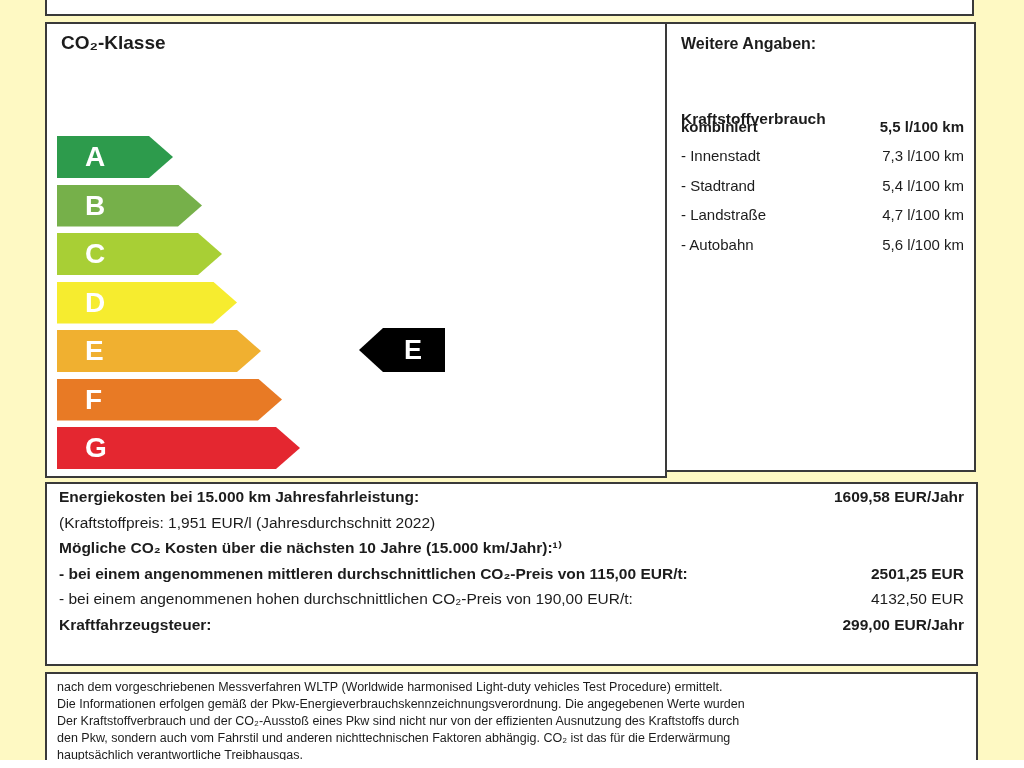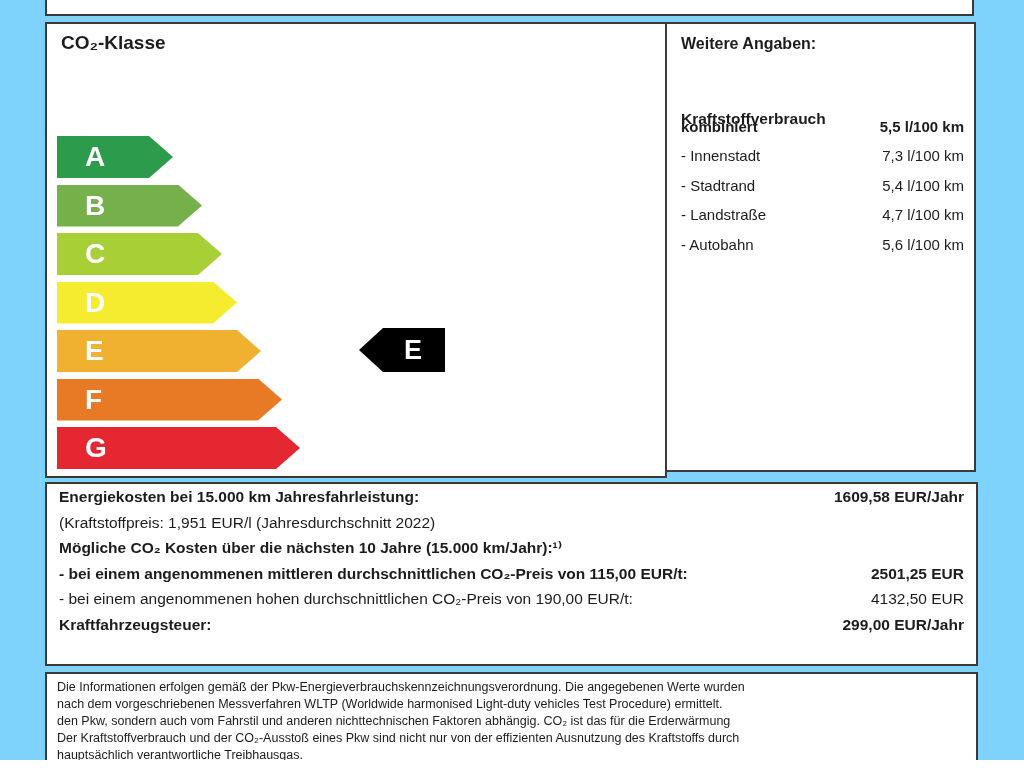--- a/index.html
+++ b/index.html
@@ -1,21 +1,21 @@
 <!DOCTYPE html>
 <html lang="de"><head>
 <meta charset="utf-8">
 <style>
   html,body{margin:0;padding:0;}
   body{
     width:1024px;height:768px;overflow:hidden;background:#ffffff;
     font-family:"Liberation Sans","DejaVu Sans",sans-serif;color:#1c1c1c;
     -webkit-font-smoothing:antialiased;
   }
-  .page{position:relative;width:1024px;height:760px;background:#7dd3fc;overflow:hidden;}
+  .page{position:relative;width:1024px;height:760px;background:#fef9c3;overflow:hidden;}
   .box{position:absolute;background:#fff;border:2px solid #3a3a3a;box-sizing:border-box;}
 
   
   .top-strip{left:45px;top:-26px;width:929px;height:42px;}
 
   
   .co2-panel{left:45px;top:22px;width:622px;height:456px;}
   .co2-title{position:absolute;left:14px;top:8px;font-size:19px;font-weight:700;}
   .co2-subtitle{position:absolute;left:14px;top:40px;font-size:18.5px;font-weight:400;}
   .arrows{position:absolute;left:10px;top:112px;}
@@ -159,24 +159,24 @@
       </div>
 
       <div class="cost-row bold">
         <span class="row-label">Kraftfahrzeugsteuer:</span>
         <span class="row-value">299,00 EUR/Jahr</span>
       </div>
     </div>
 
   <div class="box fineprint-panel">
 
+      <div class="fineprint-line">nach dem vorgeschriebenen Messverfahren WLTP (Worldwide harmonised Light-duty vehicles Test Procedure) ermittelt.</div>
+
       <div class="fineprint-line">Die Informationen erfolgen gemäß der Pkw-Energieverbrauchskennzeichnungsverordnung. Die angegebenen Werte wurden</div>
 
-      <div class="fineprint-line">nach dem vorgeschriebenen Messverfahren WLTP (Worldwide harmonised Light-duty vehicles Test Procedure) ermittelt.</div>
+      <div class="fineprint-line">Der Kraftstoffverbrauch und der CO₂-Ausstoß eines Pkw sind nicht nur von der effizienten Ausnutzung des Kraftstoffs durch</div>
 
       <div class="fineprint-line">den Pkw, sondern auch vom Fahrstil und anderen nichttechnischen Faktoren abhängig. CO₂ ist das für die Erderwärmung</div>
-
-      <div class="fineprint-line">Der Kraftstoffverbrauch und der CO₂-Ausstoß eines Pkw sind nicht nur von der effizienten Ausnutzung des Kraftstoffs durch</div>
 
       <div class="fineprint-line">hauptsächlich verantwortliche Treibhausgas.</div>
     </div>
 
 </div>
 
 </body></html>

